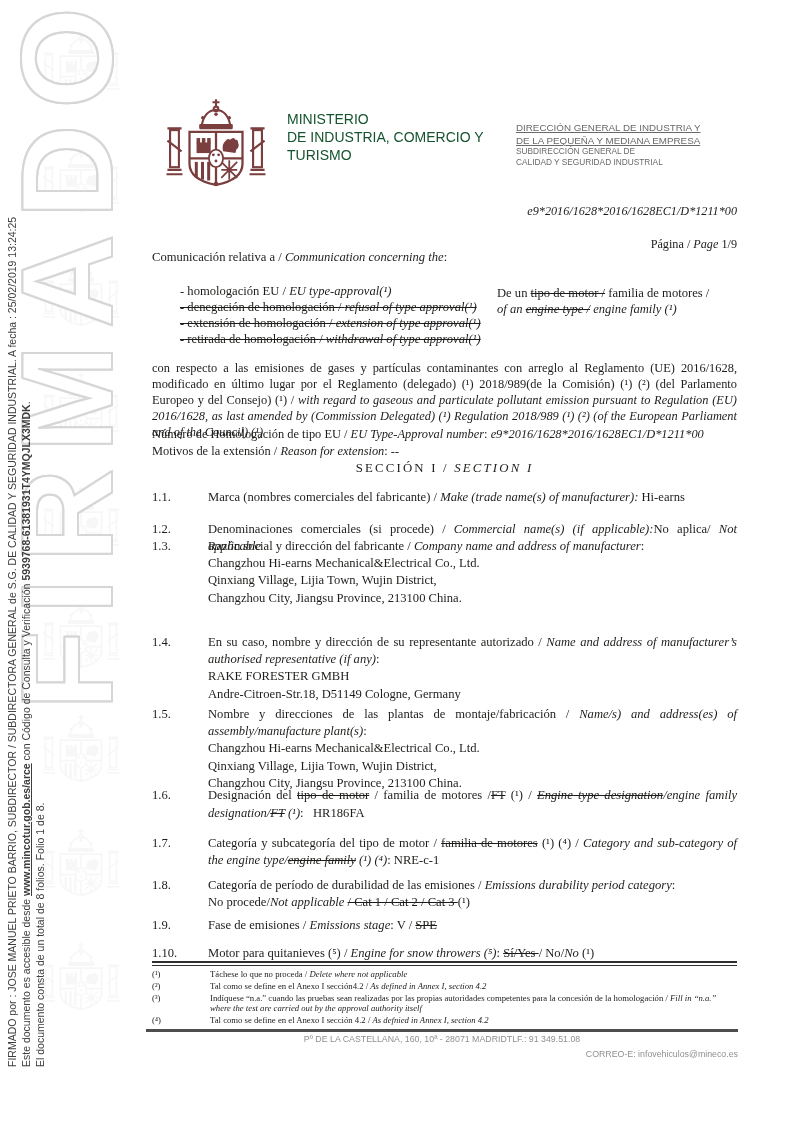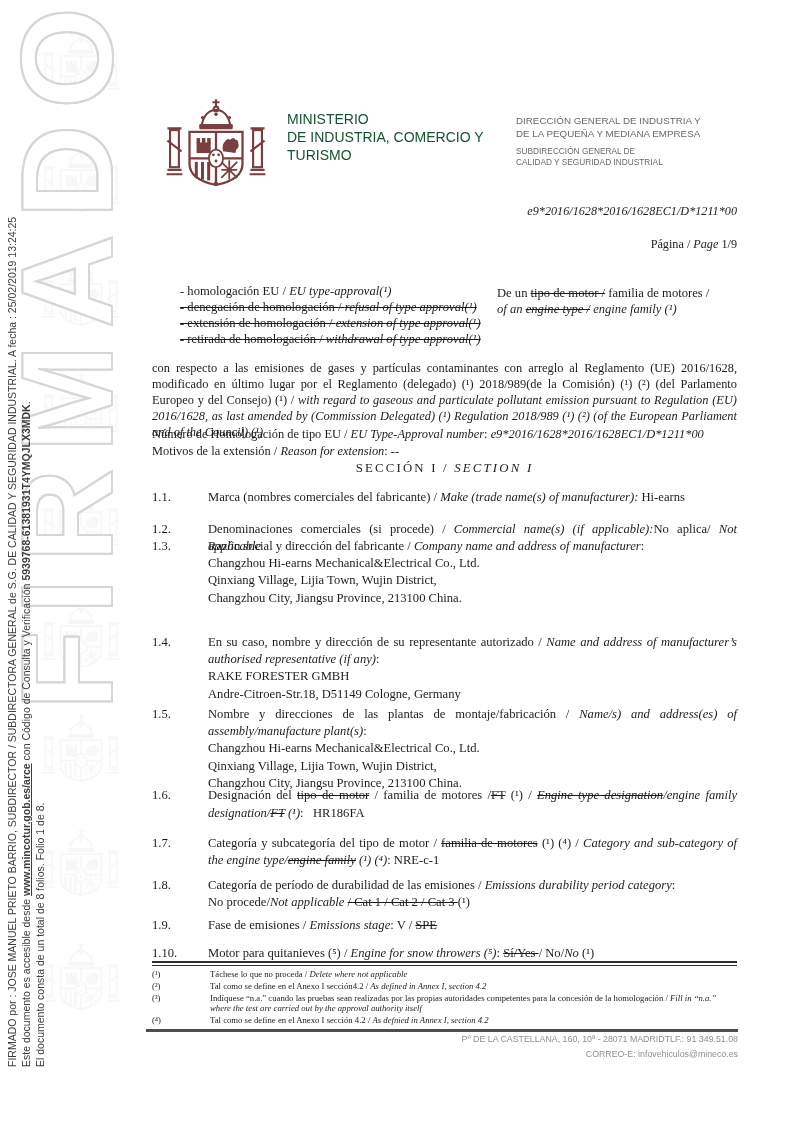--- a/index.html
+++ b/index.html
@@ -17,21 +17,21 @@
         color:#ffffff; -webkit-text-stroke:2px #d6d6d6;
         text-shadow:1px 1px 0 #d9d9d9,-1px -1px 0 #d9d9d9,1px -1px 0 #d9d9d9,-1px 1px 0 #d9d9d9; }
   .sline { font-family:"Liberation Sans", sans-serif; font-size:10.5px; color:#3d3d3d; }
   .sline b { font-weight:bold; }
   .sline .u { text-decoration:underline; }
   .ghost { position:absolute; left:40px; width:82px; height:78px; color:#808080; opacity:0.06; }
 
   
   .coa-logo { position:absolute; left:163px; top:96px; width:106px; height:100px; color:#7a3e3e; }
   .ministry { position:absolute; left:287px; top:110px; font-size:14px; line-height:18px; color:#14532d; }
-  .dg  { position:absolute; left:516px; top:115px; font-size:9.8px; line-height:12.6px; color:#696969; }
+  .dg  { position:absolute; left:516px; top:122px; font-size:9.8px; line-height:12.6px; color:#696969;text-decoration:underline; }
   .sub { position:absolute; left:516px; top:146px; font-size:8.3px; line-height:10.6px; color:#696969; }
   .ref { position:absolute; left:400px; top:204px; width:337px; text-align:right; font-size:12.2px; }
   .pag { position:absolute; left:400px; top:237px; width:337px; text-align:right; font-size:12.2px; }
   .lead { position:absolute; left:152px; top:250px; font-size:12.6px; }
   .aplist { position:absolute; left:180px; top:283px; font-size:12.6px; line-height:16px; }
   .efam { position:absolute; left:497px; top:285px; font-size:12.6px; line-height:16px; }
   .reg { position:absolute; left:152px; top:360px; width:585px; font-size:12.4px; line-height:16px; }
   .numline { position:absolute; left:152px; top:427px; width:585px; font-size:12.4px; }
   .motline { position:absolute; left:152px; top:444px; width:585px; font-size:12.4px; }
   .secthead { position:absolute; left:152px; top:461px; width:585px; text-align:center;
@@ -44,21 +44,21 @@
 
   .fnrule { position:absolute; left:152px; top:961px; width:585px; height:2px;
             border-top:2px solid #2e2e2e; border-bottom:1px solid #2e2e2e; }
   .fnotes { position:absolute; left:152px; top:969px; width:585px; font-size:8.7px; line-height:10.8px; }
   .fnrow { position:relative; margin-bottom:1px; }
   .fnrow .fnum { position:absolute; left:0; top:0; }
   .fnrow .ftxt { margin-left:58px; display:block; }
 
   .footrule { position:absolute; left:146px; top:1029px; width:592px; height:2.5px; background:#4d4d4d; }
   .footrow { position:absolute; left:146px; top:1034px; width:592px; display:flex;
-             justify-content:flex-end; font-size:8.8px; color:#8f8f8f;
+             justify-content:center; font-size:8.8px; color:#8f8f8f;
              font-family:"Liberation Sans", sans-serif; }
   .footrow2 { position:absolute; left:146px; top:1049px; width:592px; font-size:8.8px; color:#8f8f8f;
              font-family:"Liberation Sans", sans-serif;text-align:right; }
   .hidden-defs { position:absolute; width:0; height:0; overflow:hidden; }
 </style>
 </head>
 <body>
 
 <div class="page">
 
@@ -159,20 +159,23 @@
   </div>
   <div class="sub sans">
     <div>SUBDIRECCIÓN GENERAL DE</div>
     <div>CALIDAD Y SEGURIDAD INDUSTRIAL</div>
   </div>
   <div class="ref it">e9*2016/1628*2016/1628EC1/D*1211*00</div>
   <div class="pag">
     <span>Página / </span><span class="it">Page</span><span> 1/9</span>
   </div>
 
+  <div class="lead">
+    <span>Comunicación relativa a / </span><span class="it">Communication concerning the</span><span>:</span>
+  </div>
 
   <div class="aplist">
     <div>
       <span>- homologación EU / </span><span class="it">EU type-approval(¹)</span>
     </div>
     <div>
       <span class="strike"><span>- denegación de homologación / </span><span class="it">refusal of type approval(¹)</span></span>
     </div>
     <div>
       <span class="strike"><span>- extensión de homologación / </span><span class="it">extension of type approval(¹)</span></span>

